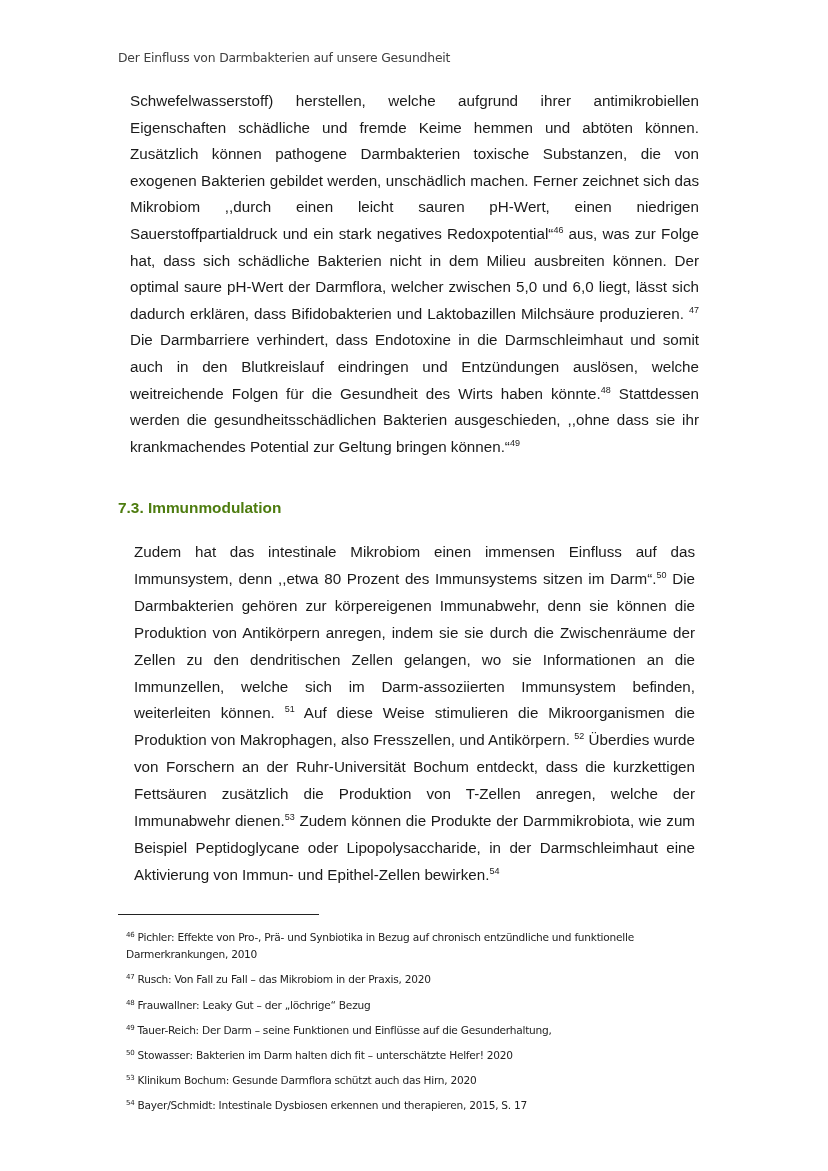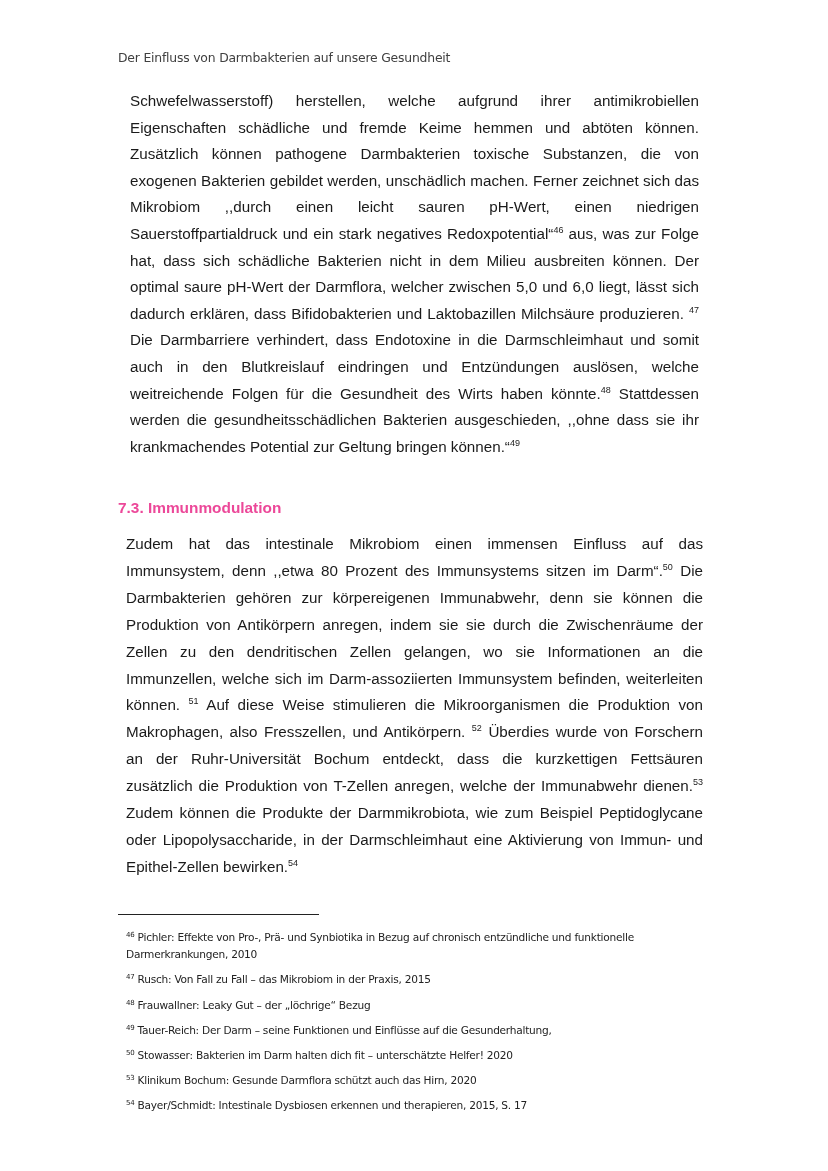--- a/index.html
+++ b/index.html
@@ -13,28 +13,28 @@
     .body-text {
       position: absolute; top: 76px; left: 0; width: 593px;
       font-family: "Liberation Sans", sans-serif; font-size: 15.2px;
       line-height: 26.6px; text-align: justify; color: #1a1a1a;
     }
     .body-text p { margin: 12px; }
     .body-text p.para { text-align-last: left; }
     sup { font-size: 9px; line-height: 0; vertical-align: 6px; }
     .heading {
       position: absolute; top: 499px; left: 0;
-      font-family: "Liberation Sans", sans-serif; font-weight: bold; font-size: 15.4px; color: #ec4899;
+      font-family: "Liberation Sans", sans-serif; font-weight: bold; font-size: 15.4px; color: #4d7c0f;
     }
     .body-text-2 {
       position: absolute; top: 523px; left: 0; width: 593px;
       font-family: "Liberation Sans", sans-serif; font-size: 15.2px;
       line-height: 26.9px; text-align: justify; color: #1a1a1a;
     }
-    .body-text-2 p { margin: 8px; text-align-last: left; }
+    .body-text-2 p { margin: 16px; text-align-last: left; }
     .footnote-rule {
       position: absolute; top: 914px; left: 0; width: 201px; height: 0;
       border-top: 1.4px solid #222;
     }
     .footnotes {
       position: absolute; top: 921px; left: 0; width: 600px;
       font-family: "DejaVu Sans", sans-serif; font-size: 10.6px; line-height: 17.2px; color: #222;
       letter-spacing: -0.25px;
     }
     .footnote { margin: 8px; }
@@ -54,21 +54,21 @@
   <div class="heading">7.3. Immunmodulation</div>
 
   <div class="body-text-2">
     <p><span>Zudem hat das intestinale Mikrobiom einen immensen Einfluss auf das Immunsystem, denn ,,etwa 80 Prozent des Immunsystems sitzen im Darm“.</span><sup>50</sup><span> Die Darmbakterien gehören zur körpereigenen Immunabwehr, denn sie können die Produktion von Antikörpern anregen, indem sie sie durch die Zwischenräume der Zellen zu den dendritischen Zellen gelangen, wo sie Informationen an die Immunzellen, welche sich im Darm-assoziierten Immunsystem befinden, weiterleiten können. </span><sup>51</sup><span> Auf diese Weise stimulieren die Mikroorganismen die Produktion von Makrophagen, also Fresszellen, und Antikörpern. </span><sup>52</sup><span> Überdies wurde von Forschern an der Ruhr-Universität Bochum entdeckt, dass die kurzkettigen Fettsäuren zusätzlich die Produktion von T-Zellen anregen, welche der Immunabwehr dienen.</span><sup>53</sup><span> Zudem können die Produkte der Darmmikrobiota, wie zum Beispiel Peptidoglycane oder Lipopolysaccharide, in der Darmschleimhaut eine Aktivierung von Immun- und Epithel-Zellen bewirken.</span><sup>54</sup></p>
   </div>
 
   <div class="footnote-rule"></div>
 
   <div class="footnotes">
     <p class="footnote"><sup>46</sup><span> Pichler: Effekte von Pro-, Prä- und Synbiotika in Bezug auf chronisch entzündliche und funktionelle Darmerkrankungen, 2010</span></p>
-    <p class="footnote"><sup>47</sup><span> Rusch: Von Fall zu Fall – das Mikrobiom in der Praxis, 2015</span></p>
+    <p class="footnote"><sup>47</sup><span> Rusch: Von Fall zu Fall – das Mikrobiom in der Praxis, 2020</span></p>
     <p class="footnote"><sup>48</sup><span> Frauwallner: Leaky Gut – der „löchrige“ Bezug</span></p>
     <p class="footnote"><sup>49</sup><span> Tauer-Reich: Der Darm – seine Funktionen und Einflüsse auf die Gesunderhaltung,</span></p>
     <p class="footnote"><sup>50</sup><span> Stowasser: Bakterien im Darm halten dich fit – unterschätzte Helfer! 2020</span></p>
     <p class="footnote"><sup>53</sup><span> Klinikum Bochum: Gesunde Darmflora schützt auch das Hirn, 2020</span></p>
     <p class="footnote"><sup>54</sup><span> Bayer/Schmidt: Intestinale Dysbiosen erkennen und therapieren, 2015, S. 17</span></p>
   </div>
 
 </div>
 
 </body></html>

